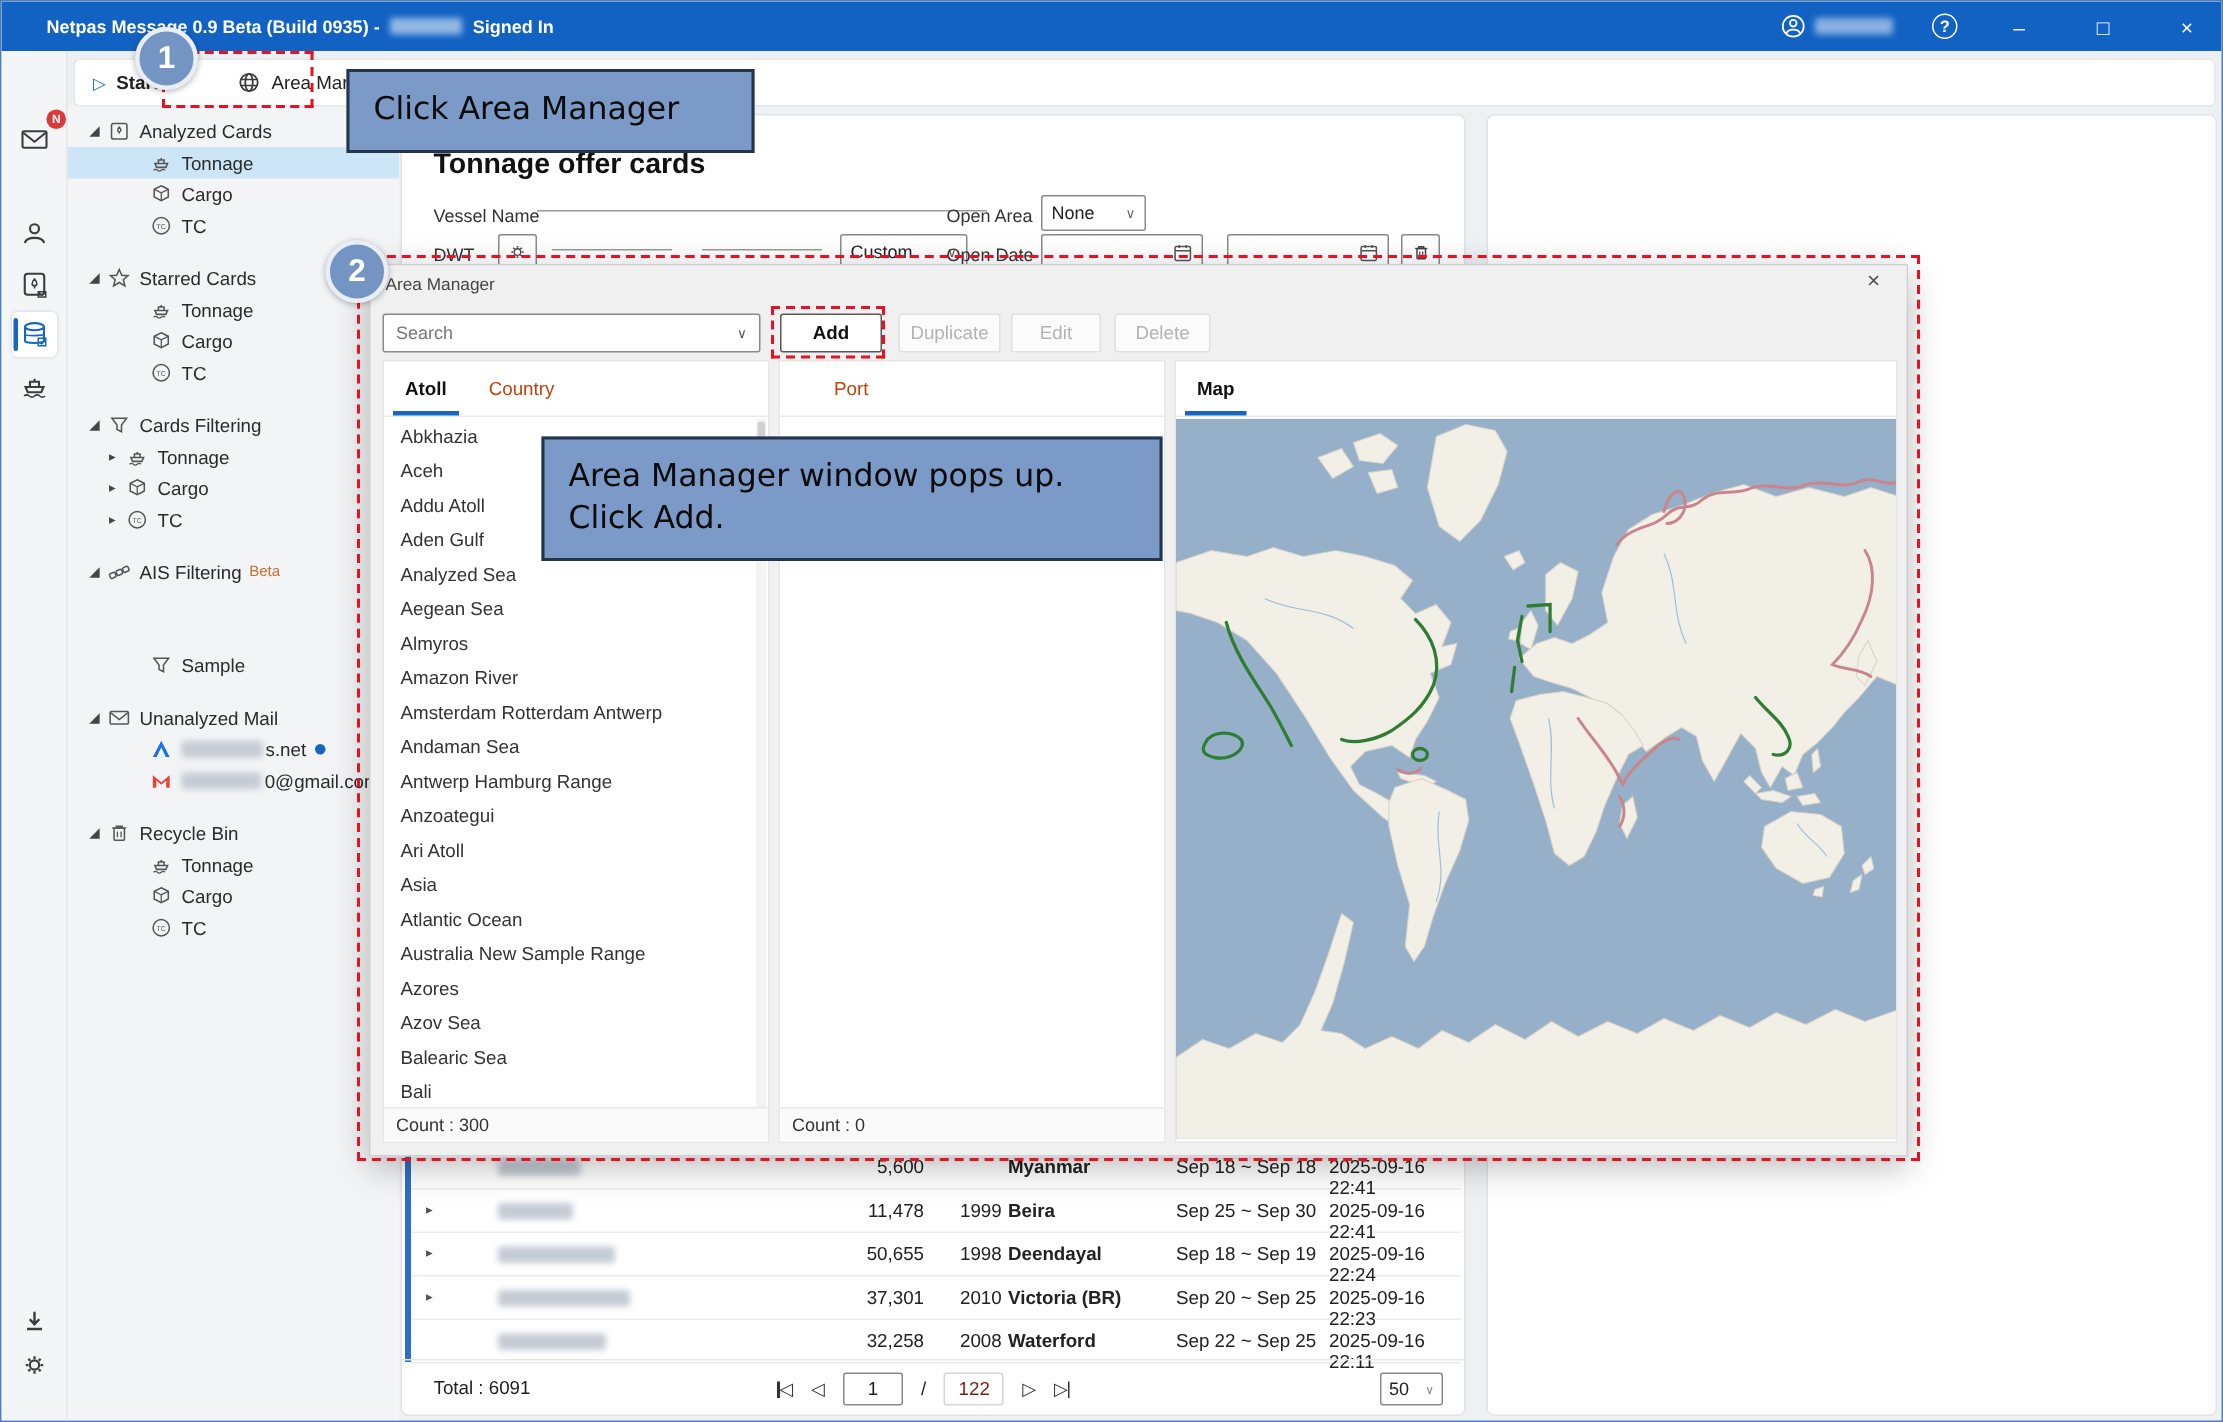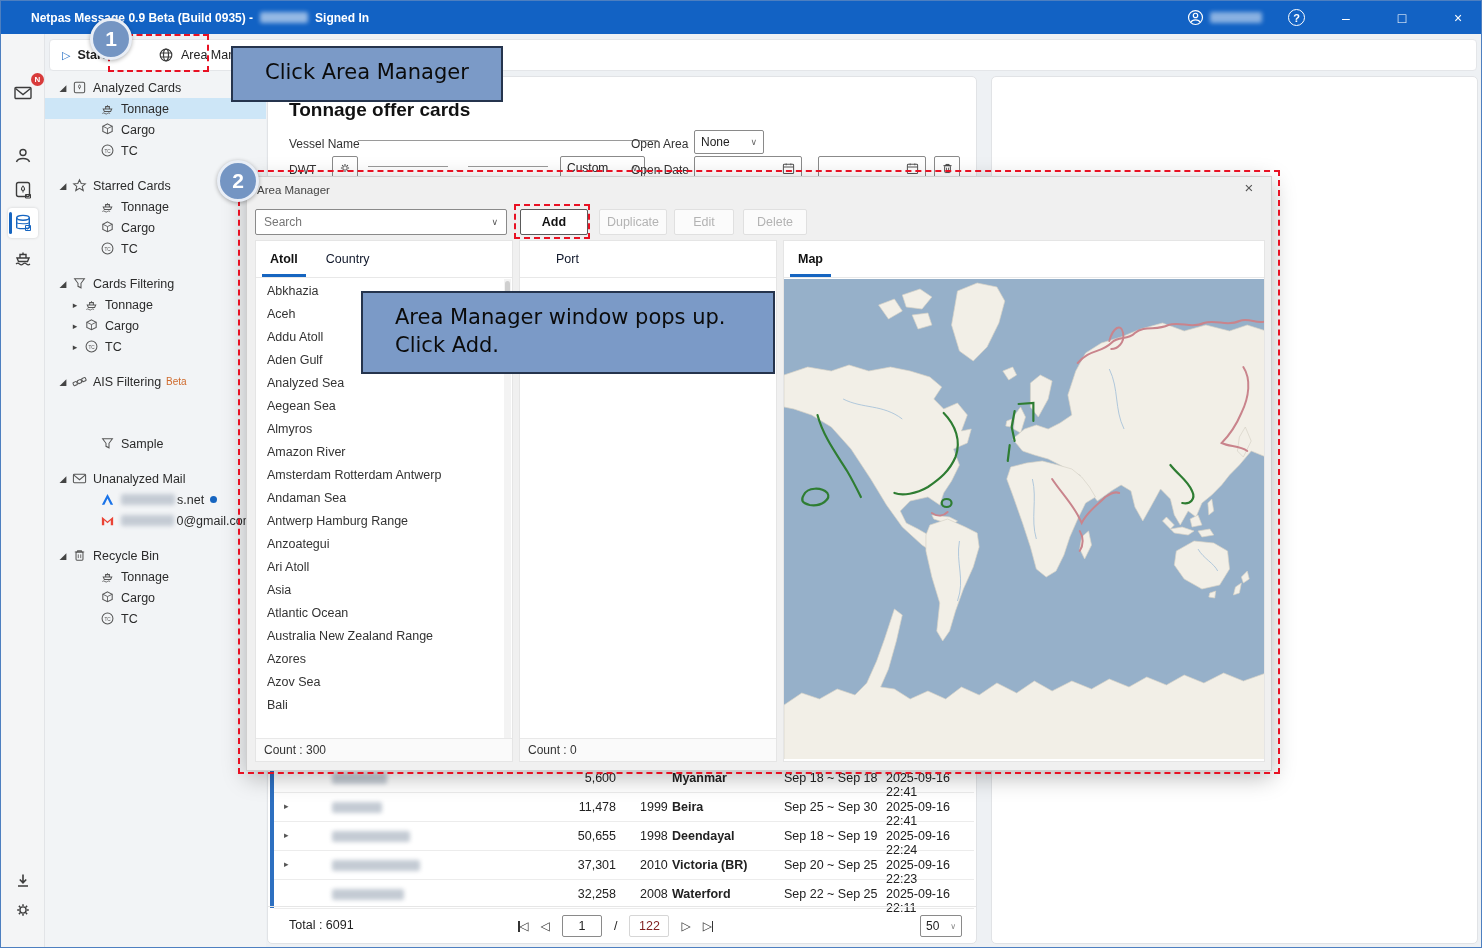--- a/index.html
+++ b/index.html
@@ -97,35 +97,35 @@
   .dlg-tools { position:absolute; left:0; top:25px; right:0; height:38px; }
   .search-combo { position:absolute; left:8px; top:7px; width:252px; height:26px; background:#fff; border:1px solid #8a8a8a;
                   border-radius:2px; display:flex; align-items:center; padding:0 8px; font-size:12px; color:#767676; }
   .search-combo .chev { margin-left:auto; color:#555; font-size:9px; }
   .dbtn { position:absolute; top:7px; height:26px; border-radius:2px; font-size:12.5px; display:flex; align-items:center;
           justify-content:center;text-align:center; }
   .dbtn.en { background:#fff; border:1px solid #5a5a5a; color:#111; font-weight:bold; }
   .dbtn.dis { background:#fbfbfb; border:1px solid #e0e0e0; color:#b3b3b3; }
   .pane { position:absolute; top:63px; bottom:8px; background:#fff; border:1px solid #e5e5e5; }
   .tabs { position:absolute; left:0; right:0; top:0; height:37px; border-bottom:1px solid #e8e8e8; display:flex; }
-  .tab { padding:0 14px; display:flex; align-items:center; font-size:12.5px; color:#0f172a; position:relative; }
+  .tab { padding:0 14px; display:flex; align-items:center; font-size:12.5px; color:#c2410c; position:relative; }
   .tab.active { color:#111; font-weight:bold; }
   .tab.active .tab-ul { position:absolute; left:6px; right:6px; bottom:0; height:3px; background:#1665c0; }
   .pane-foot { position:absolute; left:0; right:0; bottom:0; height:23px; background:#fafafa; border-top:1px solid #e8e8e8;
                font-size:12px; color:#333; display:flex; align-items:center; padding-left:8px; }
   .area-list { position:absolute; left:0; right:8px; top:38px; bottom:23px; overflow:hidden; }
   .area-row { height:23px; display:flex; align-items:center; padding-left:11px; font-size:12.5px; color:#333; }
   .v-scroll { position:absolute; right:1px; top:38px; bottom:23px; width:7px; background:#f3f3f3; }
   .v-thumb { position:absolute; left:1px; top:2px; width:5px; height:90px; background:#cfcfcf; border-radius:3px; }
   .map-wrap { position:absolute; left:0; right:0; top:38px; bottom:2px; overflow:hidden; }
 
   
   .red-dash { position:absolute; border:2px dashed #e81123; z-index:10; pointer-events:none; }
   .ann-box { position:absolute; background:#7b9ac7; border:2px solid #25344d; color:#0b0b0b;
-             font-family:"DejaVu Sans",sans-serif; font-size:21px; z-index:11; padding:10px 32px; line-height:1.35; }
+             font-family:"DejaVu Sans",sans-serif; font-size:21px; z-index:11; padding:10px 16px; line-height:1.35; }
   .ann-circ { position:absolute; width:42px; height:42px; border-radius:50%; background:#7495c3; border:3px solid #e9eef6;
               color:#fff; font-size:21px; font-weight:bold; display:flex; align-items:center; justify-content:center;
               z-index:12; box-shadow:0 1px 4px rgba(0,0,0,.3); }
 </style>
 </head>
 <body>
 
 <div class="window">
 
   <div class="titlebar">
@@ -600,23 +600,24 @@
           <div class="area-row">Aegean Sea</div>
           <div class="area-row">Almyros</div>
           <div class="area-row">Amazon River</div>
           <div class="area-row">Amsterdam Rotterdam Antwerp</div>
           <div class="area-row">Andaman Sea</div>
           <div class="area-row">Antwerp Hamburg Range</div>
           <div class="area-row">Anzoategui</div>
           <div class="area-row">Ari Atoll</div>
           <div class="area-row">Asia</div>
           <div class="area-row">Atlantic Ocean</div>
-          <div class="area-row">Australia New Zealand Range</div>
+          <div class="area-row">Australia New Sample Range</div>
           <div class="area-row">Azores</div>
           <div class="area-row">Azov Sea</div>
+          <div class="area-row">Balearic Sea</div>
           <div class="area-row">Bali</div>
         </div>
       <div class="v-scroll">
           <div class="v-thumb"></div>
         </div>
       <div class="pane-foot">Count : 300</div>
     </div>
 
     <div class="pane" style="left:272px; width:258px;">
       <div class="tabs">

